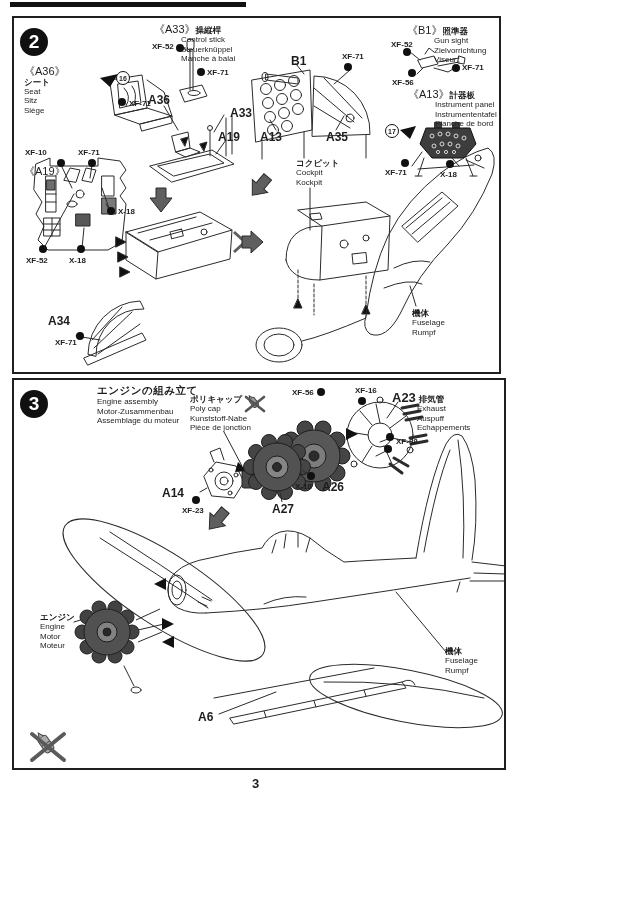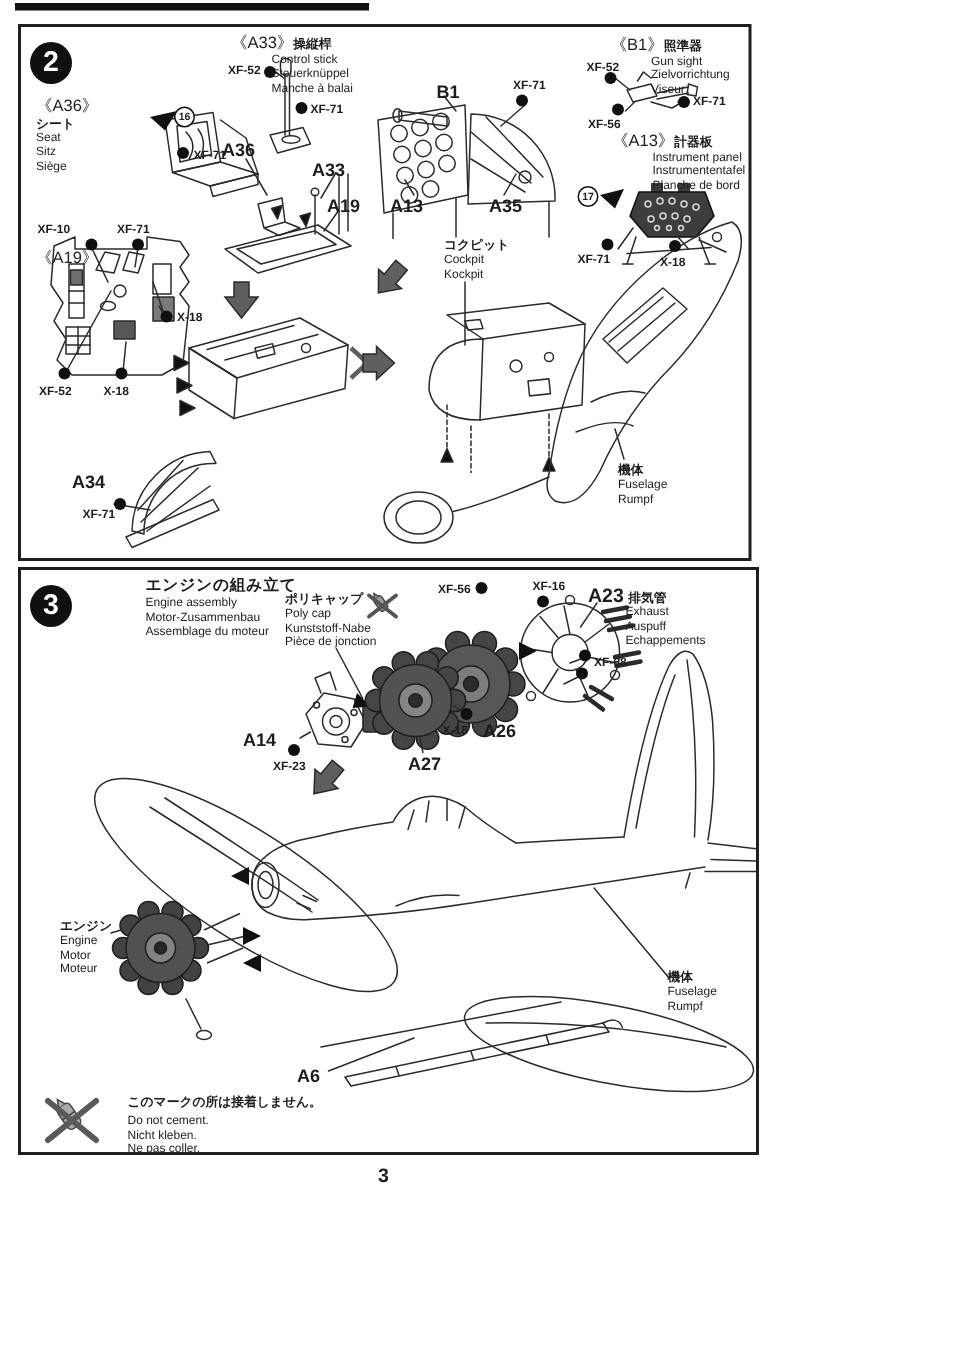--- a/index.html
+++ b/index.html
@@ -233,21 +233,21 @@
     <div class="blk" style="left:140px;top:5px;">
       <div><span class="code">《A33》</span><span class="jas">操縦桿</span></div>
       <div class="t8 ind">Control stick</div>
       <div class="t8 ind">Steuerknüppel</div>
       <div class="t8 ind">Manche à balai</div>
     </div>
     <span class="paint" style="left:138px;top:24px;">XF-52</span>
     <div class="dot" style="left:162px;top:26px;"></div>
     <div class="dot" style="left:183px;top:50px;"></div>
     <span class="paint" style="left:193px;top:50px;">XF-71</span>
-    <span class="part" style="left:194px;top:88px;">A33</span>
+    <span class="part" style="left:216px;top:88px;">A33</span>
     <span class="part" style="left:204px;top:112px;">A19</span>
 
     <span class="part" style="left:277px;top:36px;">B1</span>
     <span class="paint" style="left:328px;top:34px;">XF-71</span>
     <div class="dot" style="left:330px;top:45px;"></div>
     <span class="part" style="left:246px;top:112px;">A13</span>
     <span class="part" style="left:312px;top:112px;">A35</span>
 
     <div class="blk" style="left:393px;top:6px;">
       <div><span class="code">《B1》</span><span class="jas">照準器</span></div>
@@ -504,21 +504,15 @@
   <svg class="abs" style="left:28px;top:728px;" width="40" height="38" viewBox="0 0 40 38">
     <g transform="translate(20,19)">
       <g transform="rotate(-35)">
           <rect x="-5" y="-12" width="10" height="17" rx="3" fill="#ababab" stroke="#444"></rect>
           <path d="M-2.5,-12 L0,-17 L2.5,-12" fill="#ababab" stroke="#444"></path>
           <line x1="-5" y1="-4" x2="5" y2="-4" stroke="#444"></line>
         </g>
       <path d="M-16,-13 L16,13 M16,-13 L-16,13" stroke="#5a5a5a" stroke-width="4" stroke-linecap="round"></path>
     </g>
   </svg>
-  <div class="blk" style="left:85px;top:729px;">
-    <div class="jas">このマークの所は接着しません。</div>
-    <div class="t8" style="margin-top:3px;">Do not cement.</div>
-    <div class="t8">Nicht kleben.</div>
-    <div class="t8">Ne pas coller.</div>
-  </div>
 
   <div class="pagenum" style="left:252px;top:776px;">3</div>
 </div>
 
 </body></html>

